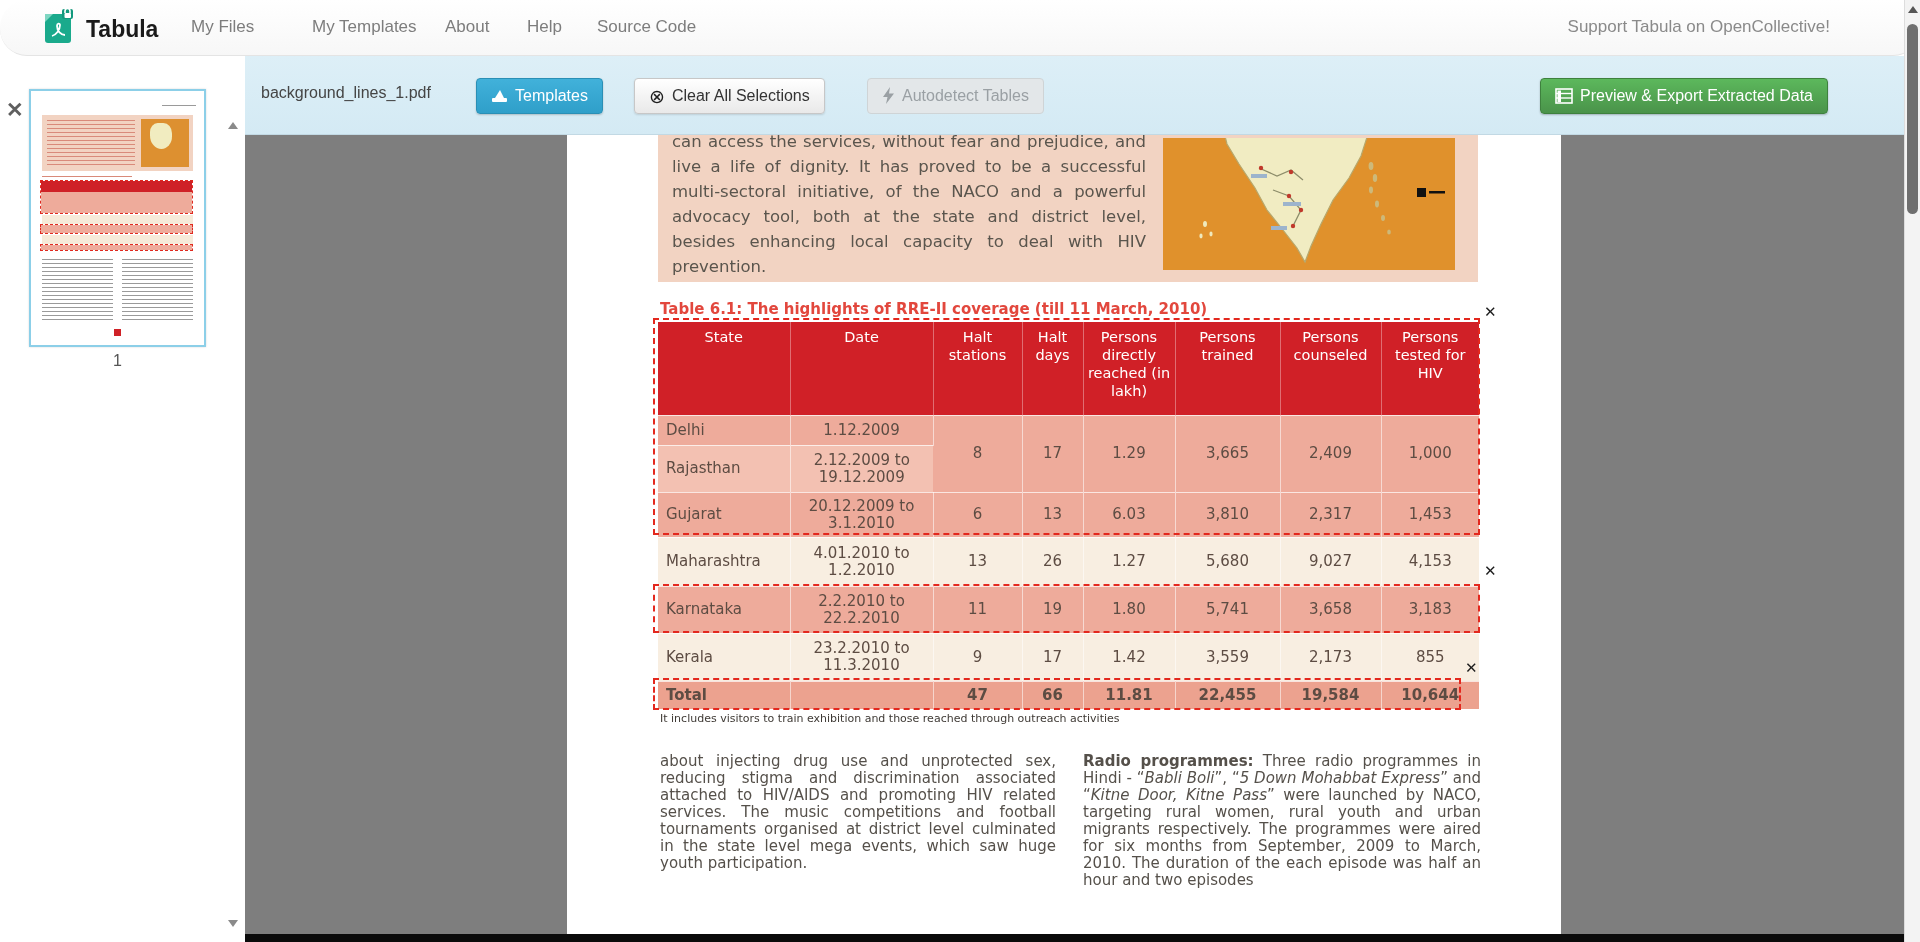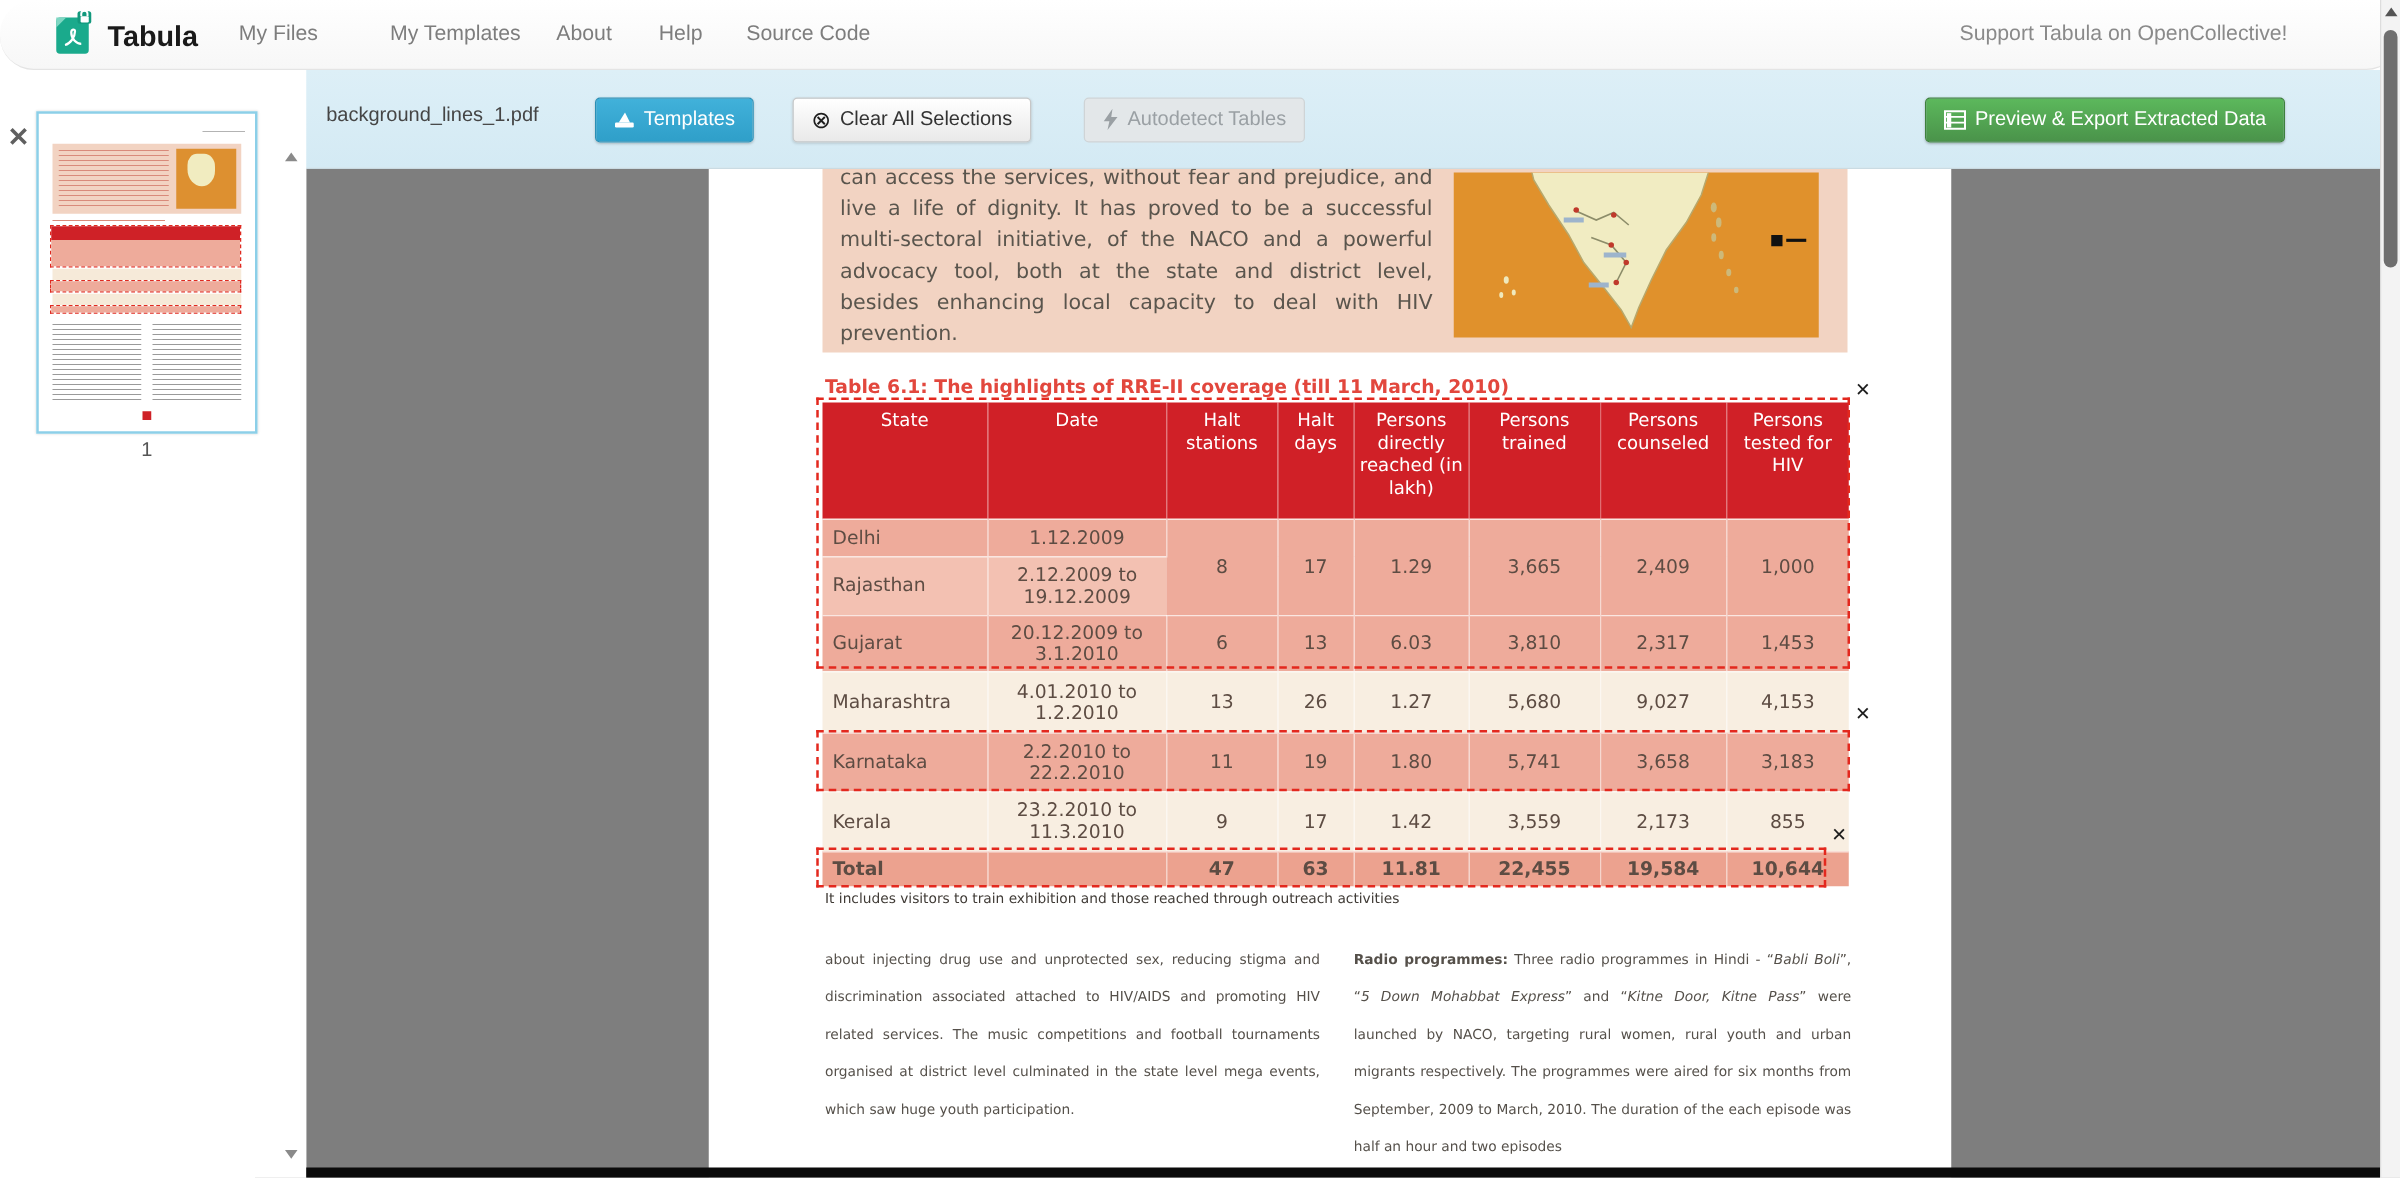--- a/index.html
+++ b/index.html
@@ -83,21 +83,21 @@
   tr.rC2 { height:48px; } tr.rC2 td { background:#f8eee1; }
   tr.rT { height:28px; } tr.rT td { background:#eca28f; font-weight:bold; }
   td.span2 { vertical-align:top; padding-top:6px; background:#eeab9b !important; }
 
   
   .selection { position:absolute; border:2px dashed #e3281e; cursor:move; }
   .sel-close { position:absolute; font-size:15px; font-weight:bold; color:#1c1c1c; cursor:pointer; line-height:1; }
 
   #footnote { position:absolute; left:93px; top:577px; font-size:11px; color:#3f3a35; }
 
-  .doc-col { position:absolute; top:618px; font-size:11px; line-height:30px; color:#55504a; text-align:justify; }
+  .doc-col { position:absolute; top:618px; font-size:15px; line-height:17px; color:#55504a; text-align:justify; }
   #col-left  { left:93px;  width:396px; }
   #col-right { left:516px; width:398px; }
 
   
   #bottom-bar { position:absolute; left:245px; top:934px; width:1659px; height:8px; background:#0b0b0b; z-index:40; }
 
   
   #scrollbar { position:absolute; right:0; top:0; width:16px; height:942px; background:#f3f3f3;
                border-left:1px solid #ddd; z-index:50; }
   #scroll-thumb { position:absolute; left:2px; top:24px; width:11px; height:190px; background:#6f6f6f; border-radius:6px; cursor:pointer; }
@@ -311,21 +311,21 @@
             <td>17</td>
             <td>1.42</td>
             <td>3,559</td>
             <td>2,173</td>
             <td>855</td>
           </tr>
           <tr class="rT">
             <td>Total</td>
             <td></td>
             <td>47</td>
-            <td>63</td>
+            <td>66</td>
             <td>11.81</td>
             <td>22,455</td>
             <td>19,584</td>
             <td>10,644</td>
           </tr>
         </tbody>
       </table>
 
     <div class="selection" style="left:86px; top:183px; width:827px; height:217px;"></div>
     <div class="selection" style="left:86px; top:449px; width:827px; height:49px;"></div>

